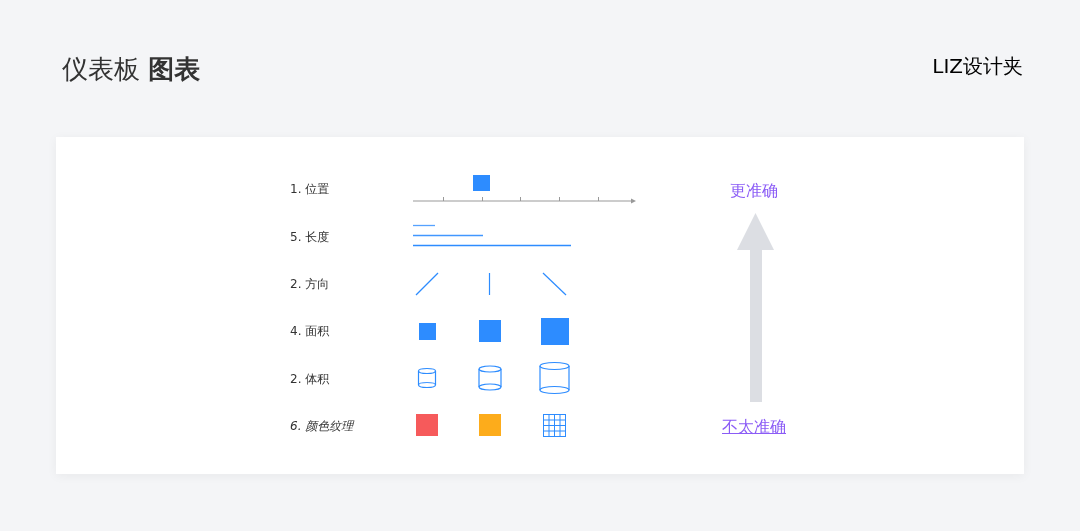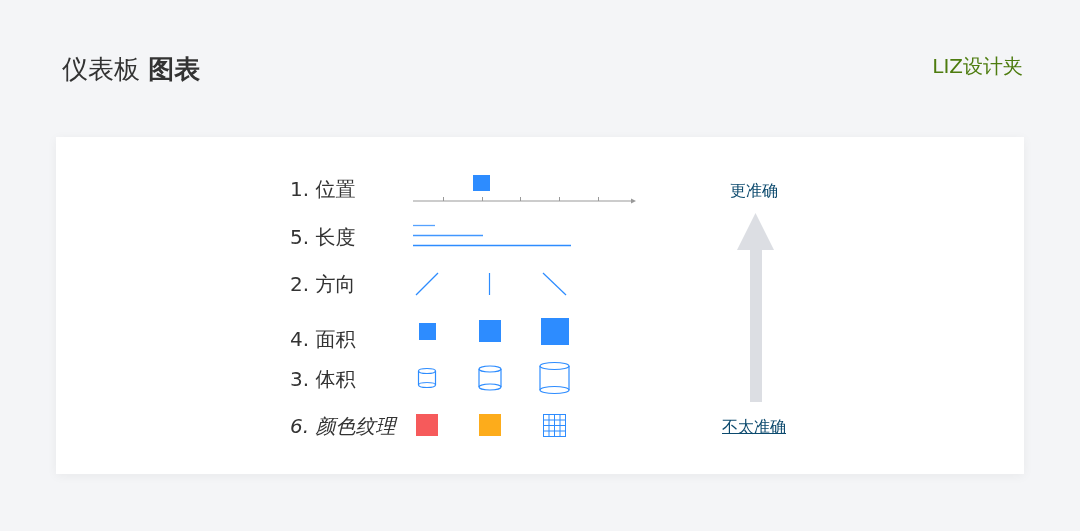--- a/index.html
+++ b/index.html
@@ -8,51 +8,51 @@
       font-family: "DejaVu Sans", "Liberation Sans", sans-serif;
       position: relative; overflow: hidden; color: #333;
     }
     .page-title {
       position: absolute; left: 62px; top: 52px;
       font-size: 26px; color: #333; letter-spacing: 0px; white-space: nowrap;
     }
     .page-title .bold { font-weight: bold; }
     .brand {
       position: absolute; right: 57px; top: 53px;
-      font-size: 20px; color: #4d7c0f; white-space: nowrap;
+      font-size: 20px; color: #000000; white-space: nowrap;
     }
     .card {
       position: absolute; left: 56px; top: 137px; width: 968px; height: 337px;
       background: #ffffff; box-shadow: 0 2px 10px rgba(0,0,0,0.05);
     }
     .row-label {
-      position: absolute; left: 234px; font-size: 20px; color: #333; white-space: nowrap;
+      position: absolute; left: 234px; font-size: 12px; color: #333; white-space: nowrap;
       line-height: 20px;
     }
     .viz { position: absolute; left: 0; top: 0; }
     .acc-label {
-      position: absolute; font-size: 16px; color: #0c4a6e; white-space: nowrap; line-height: 20px;
+      position: absolute; font-size: 16px; color: #8b5cf6; white-space: nowrap; line-height: 20px;
     }
   </style>
 </head>
 <body>
 
 <div class="page-title">
   <span>仪表板</span>
   <span class="bold">图表</span>
 </div>
 <div class="brand">LIZ设计夹</div>
 
 <div class="card">
 
   <div class="row-label" style="top:42px;">1. 位置</div>
   <div class="row-label" style="top:90px;">5. 长度</div>
   <div class="row-label" style="top:137px;">2. 方向</div>
-  <div class="row-label" style="top:184px;margin-top:8px;">4. 面积</div>
-  <div class="row-label" style="top:232px;">3. 体积</div>
+  <div class="row-label" style="top:184px;">4. 面积</div>
+  <div class="row-label" style="top:232px;">2. 体积</div>
   <div class="row-label" style="top:279px;font-style:italic;">6. 颜色纹理</div>
 
   <svg class="viz" width="968" height="337" viewBox="0 0 968 337">
 
     <g>
       <line x1="357" y1="64" x2="576" y2="64" stroke="#999" stroke-width="1"></line>
       <polygon points="580,64 575,61.5 575,66.5" fill="#999"></polygon>
       <line x1="387.5" y1="60" x2="387.5" y2="64" stroke="#999" stroke-width="1"></line>
       <line x1="426.5" y1="60" x2="426.5" y2="64" stroke="#999" stroke-width="1"></line>
       <line x1="464.5" y1="60" x2="464.5" y2="64" stroke="#999" stroke-width="1"></line>

